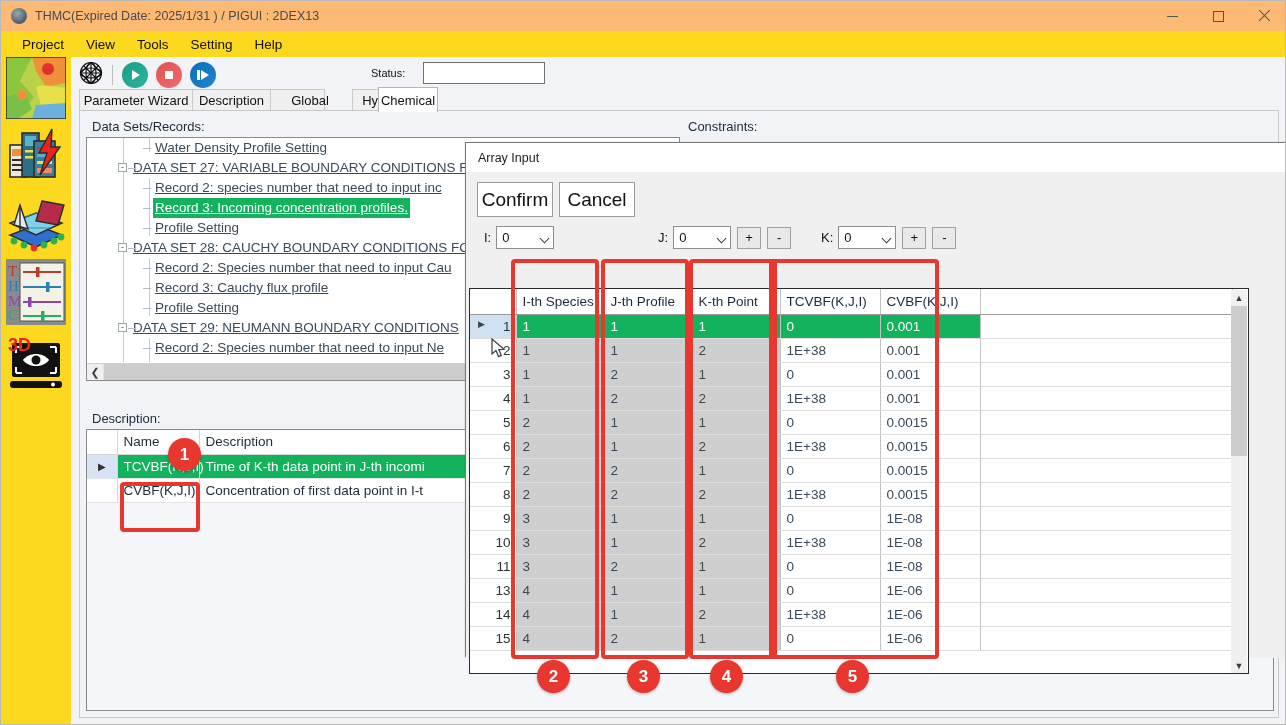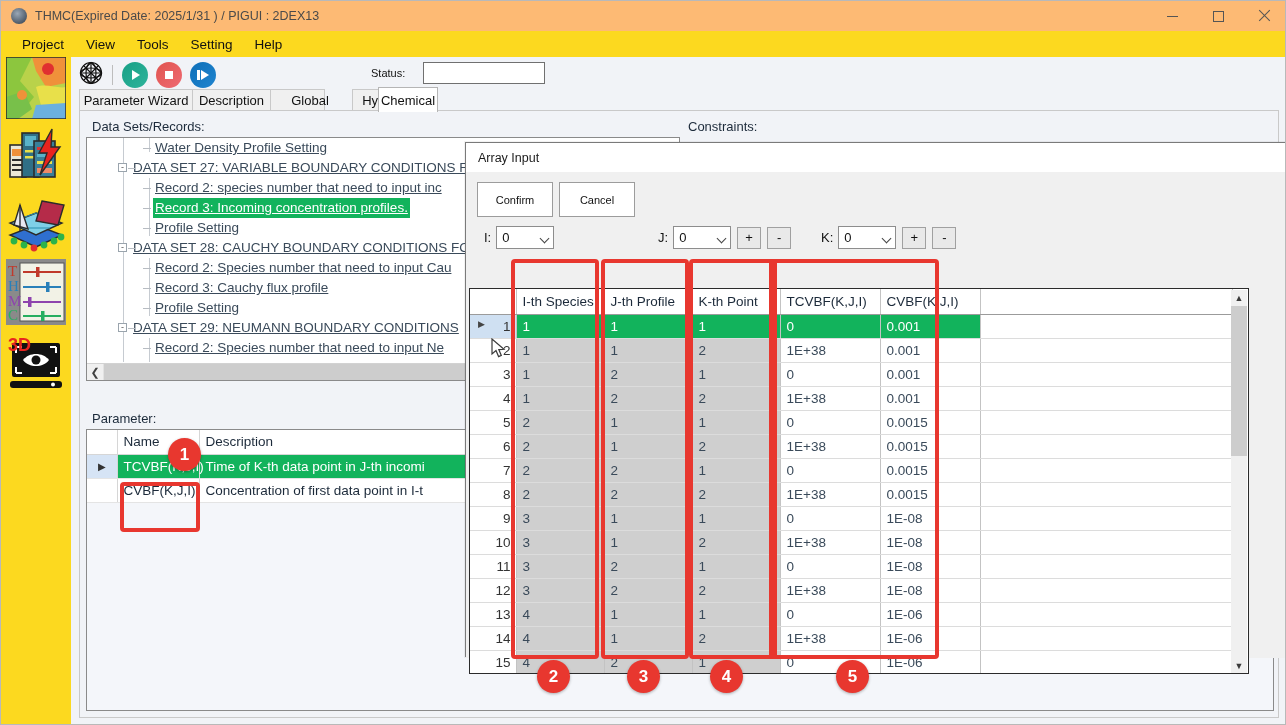--- a/index.html
+++ b/index.html
@@ -175,21 +175,21 @@
     background:#f0f0f0; border:1px solid #7a7a7a;
     box-shadow: 0 0 0 1px rgba(0,0,0,.05);
   }
   .dlg-title {
     height:29px; background:#ffffff; display:flex; align-items:center;
     padding-left:12px; font-size:12.5px; color:#1b1b1b;
   }
   .dlg-body { position:relative; height:486px; background:#f0f0f0; }
   .dlg-btn {
     position:absolute; background:#fff; border:1px solid #9c9c9c;
-    font-size:11px; color:#111; display:flex; align-items:center; justify-content:center;
+    font-size:19px; color:#111; display:flex; align-items:center; justify-content:center;
   }
   #btn-confirm { left:11px; top:10px; width:76px; height:35px; }
   #btn-cancel  { left:93px; top:10px; width:76px; height:35px; }
 
   .idx-group { position:absolute; top:54px; display:flex; align-items:center; }
   .idx-label { font-size:13px; color:#111; margin-right:5px; }
   .combo {
     width:58px; height:23px; background:#fff; border:1px solid #8d8d8d;
     display:flex; align-items:center; padding-left:5px; font-size:13px; color:#111;
     position:relative;
@@ -417,21 +417,21 @@
       <div class="tab" style="left:191px; width:55px;padding-left:32px;">Global</div>
       <div class="tab" style="left:245px; width:55px;margin-left:28px;">Hydro</div>
       <div class="tab active" style="left:299px; width:60px;">Chemical</div>
     </div>
     <div class="tabline"></div>
 
     <div class="tabpage">
 
       <div class="lbl" id="lbl-datasets">Data Sets/Records:</div>
       <div class="lbl" id="lbl-constraints">Constraints:</div>
-      <div class="lbl" id="lbl-params">Parameter:</div>
+      <div class="lbl" id="lbl-params">Description:</div>
 
       <div class="treepanel">
         <div class="treeinner">
           <div class="vguide" style="left:36px; top:0px;   height:248px;"></div>
           <div class="vguide" style="left:62px; top:0px;   height:14px;"></div>
           <div class="vguide" style="left:62px; top:40px;  height:58px;"></div>
           <div class="vguide" style="left:62px; top:120px; height:58px;"></div>
           <div class="vguide" style="left:62px; top:200px; height:38px;"></div>
 
           <div class="tnode" style="padding-left:66px;">
@@ -680,29 +680,20 @@
               <tr>
                 <td class="rowno">11</td>
                 <td class="c-ro">3</td>
                 <td class="c-ro">2</td>
                 <td class="c-ro">1</td>
                 <td class="c-ed">0</td>
                 <td class="c-ed">1E-08</td>
                 <td style="background: rgb(255, 255, 255);"></td>
               </tr>
               <tr>
-                <td class="rowno">12</td>
-                <td class="c-ro">3</td>
-                <td class="c-ro">2</td>
-                <td class="c-ro">2</td>
-                <td class="c-ed">1E+38</td>
-                <td class="c-ed">1E-08</td>
-                <td style="background: rgb(255, 255, 255);"></td>
-              </tr>
-              <tr>
                 <td class="rowno">13</td>
                 <td class="c-ro">4</td>
                 <td class="c-ro">1</td>
                 <td class="c-ro">1</td>
                 <td class="c-ed">0</td>
                 <td class="c-ed">1E-06</td>
                 <td style="background: rgb(255, 255, 255);"></td>
               </tr>
               <tr>
                 <td class="rowno">14</td>

